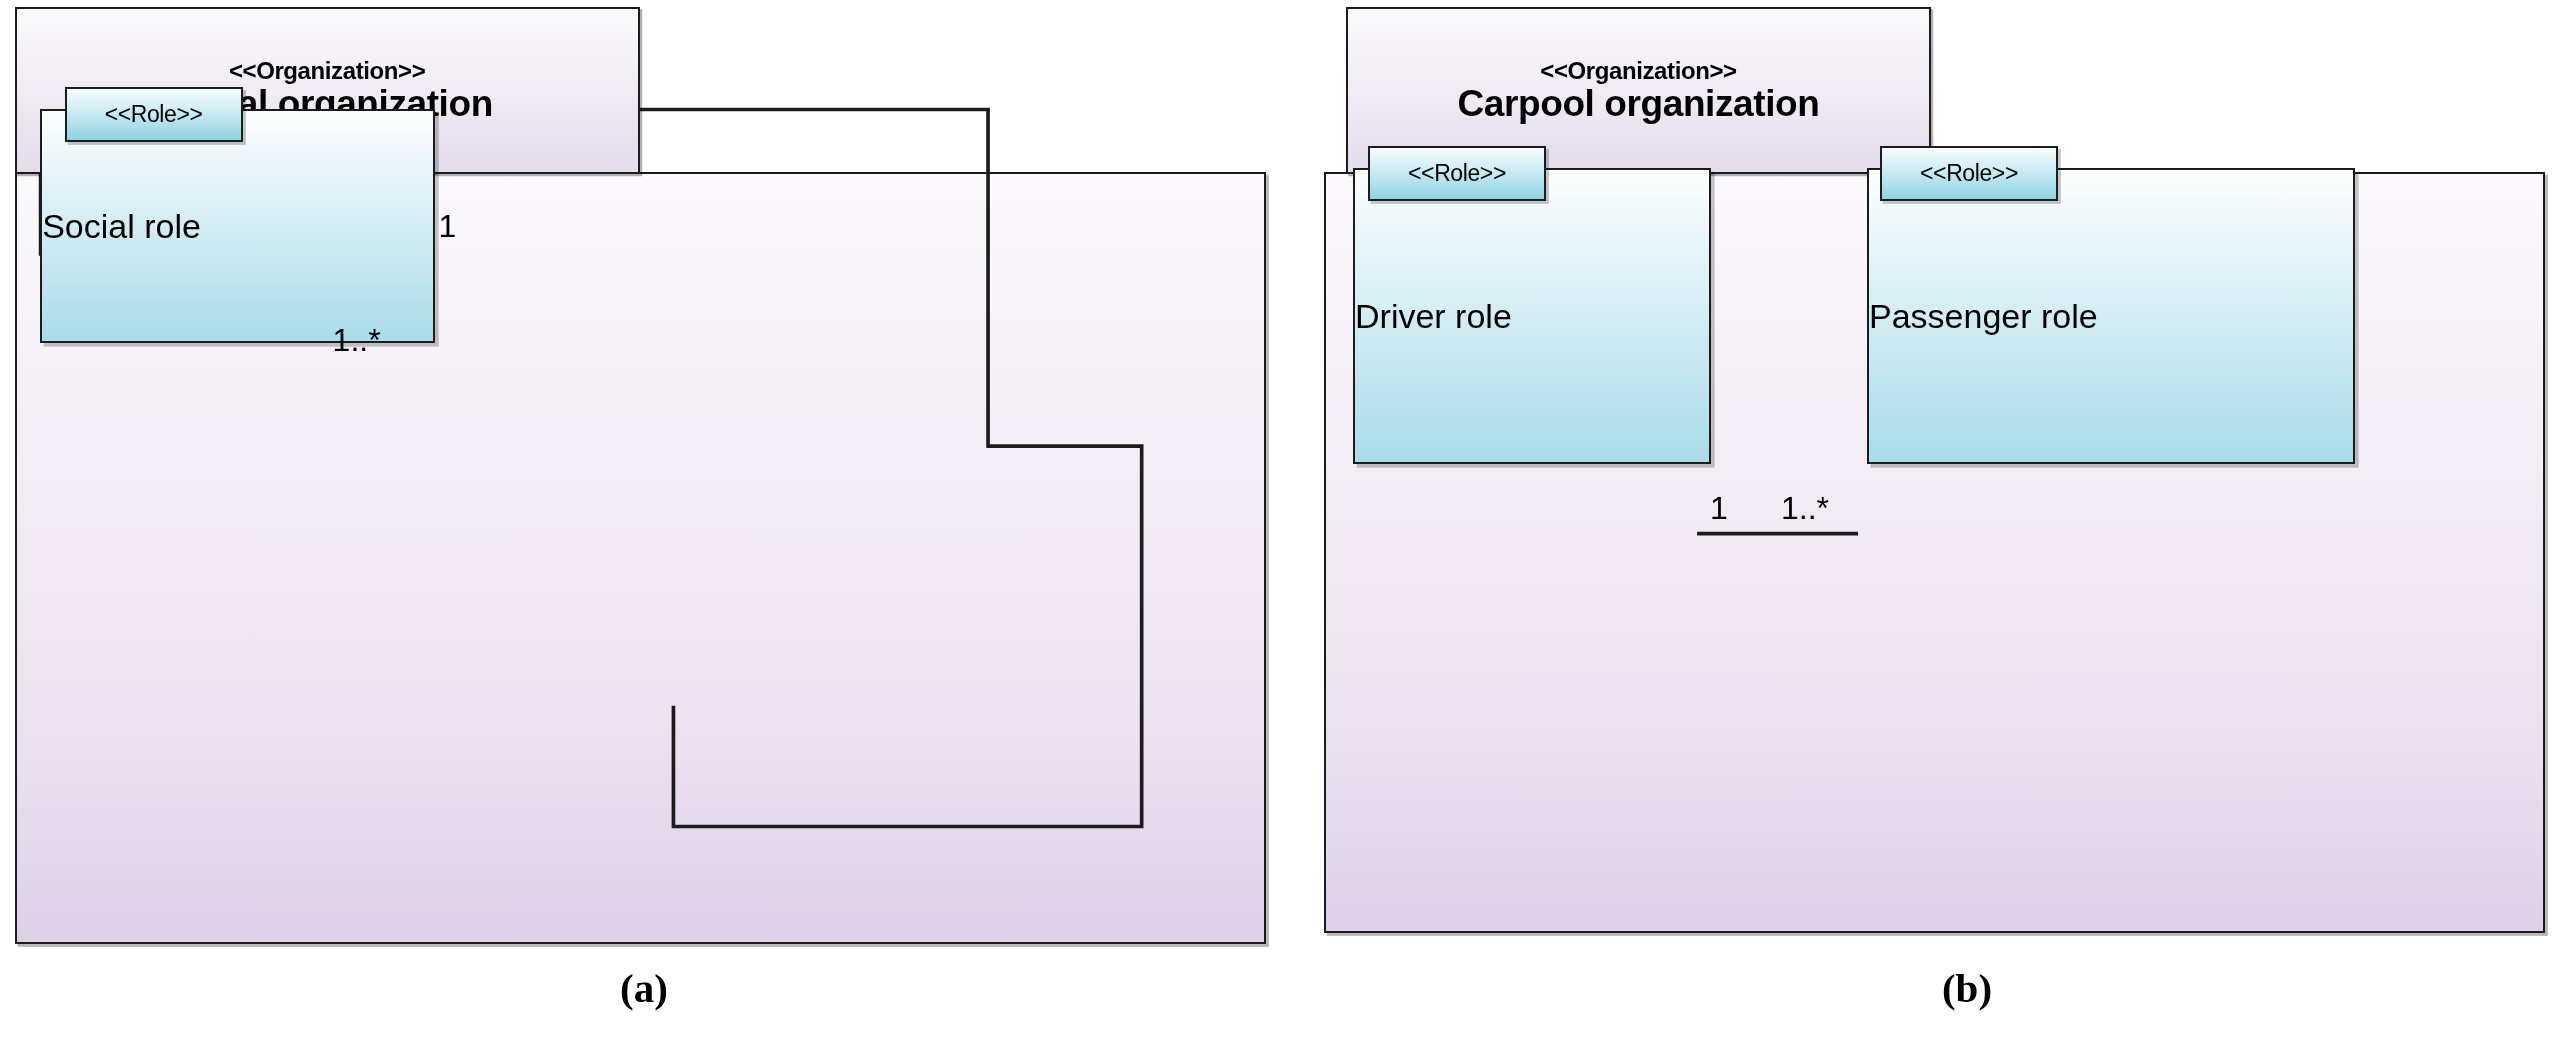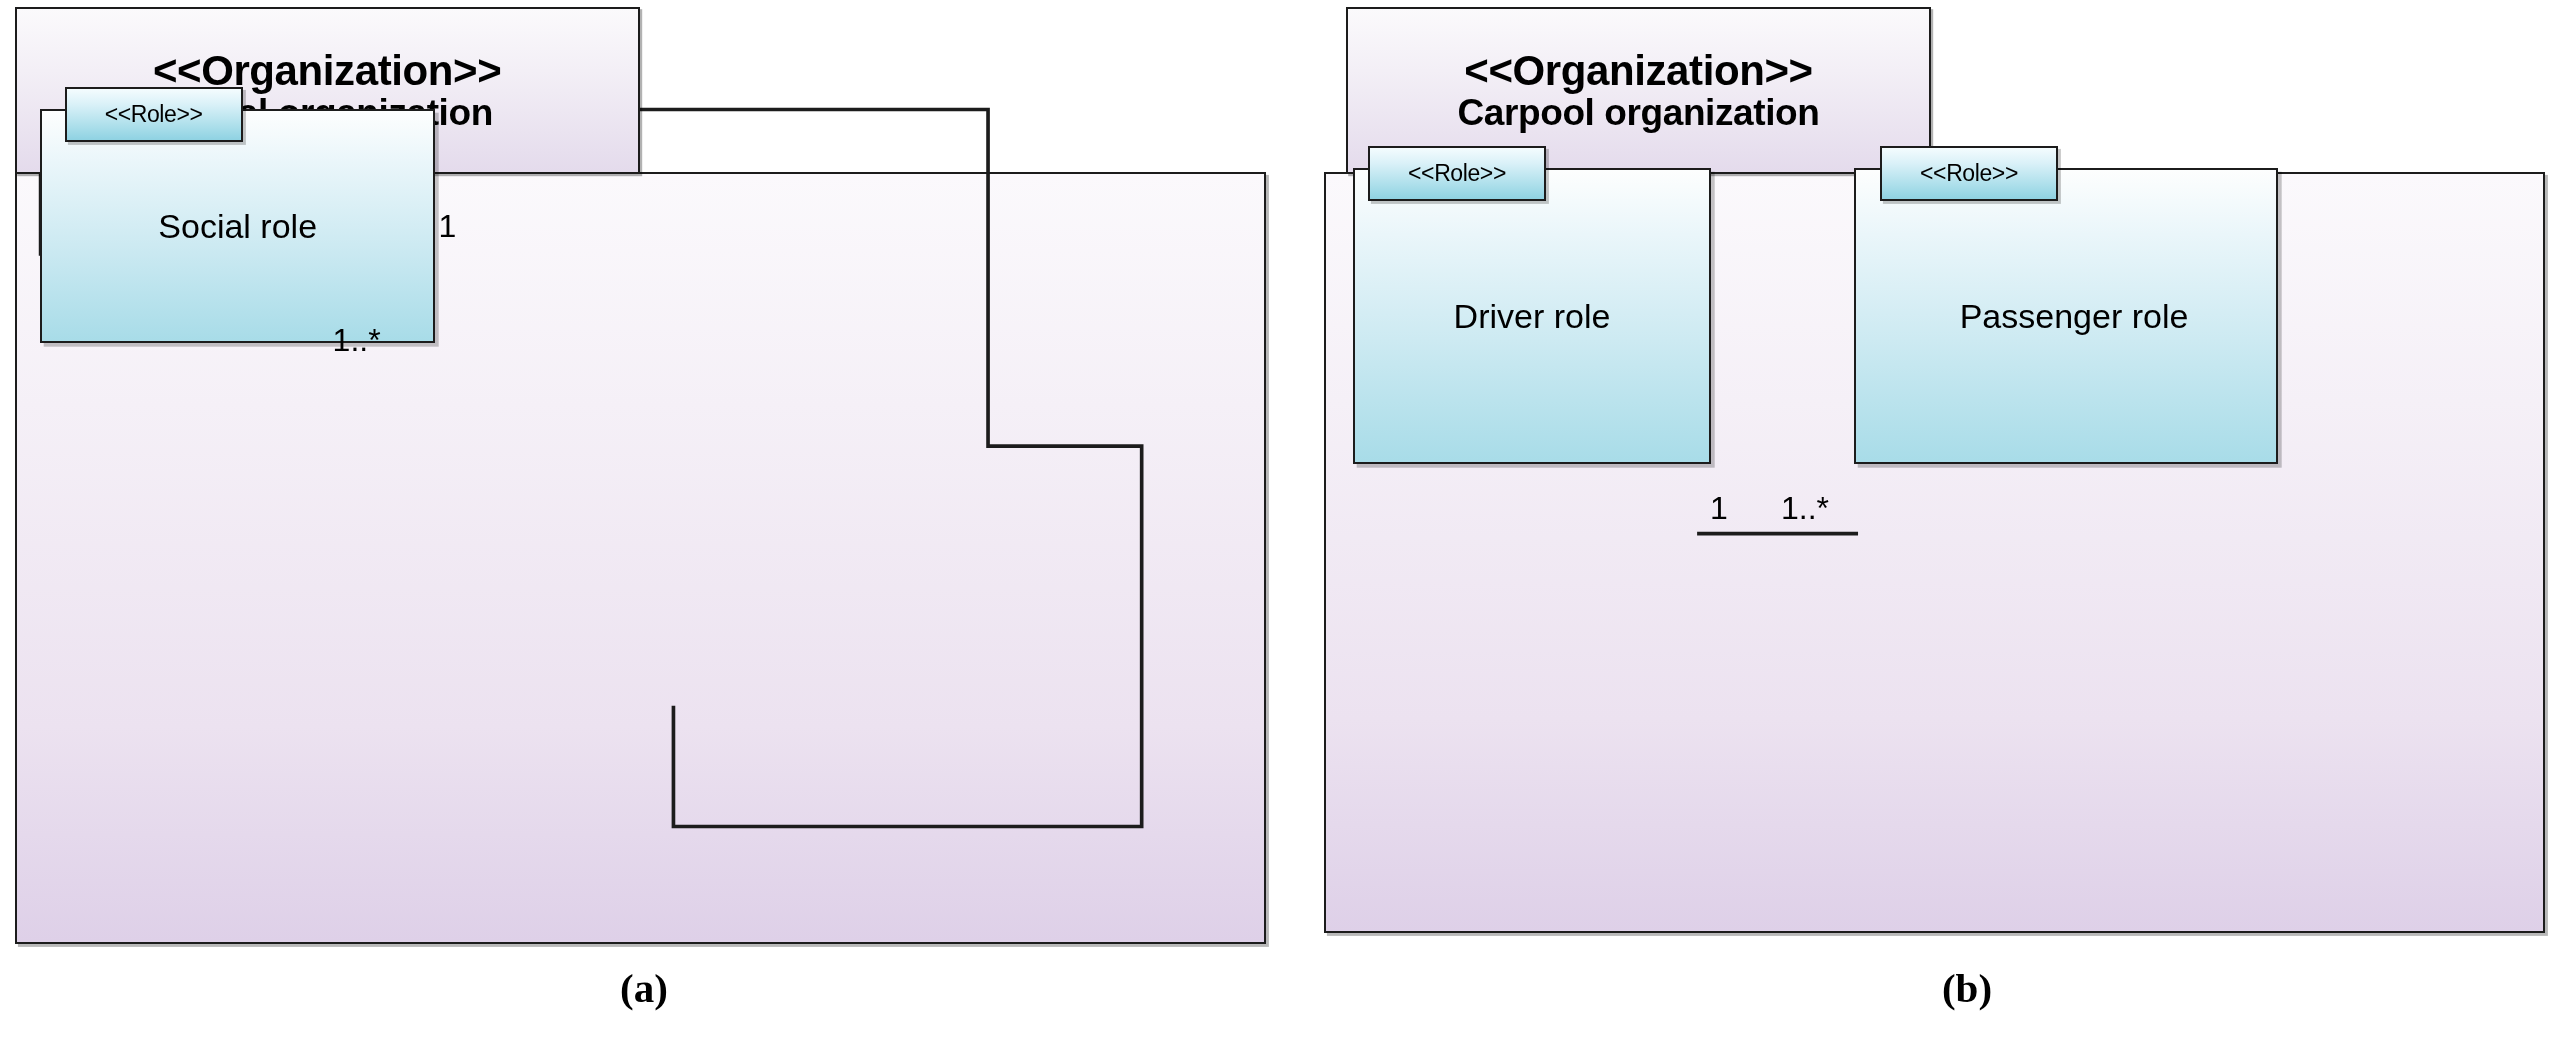--- a/index.html
+++ b/index.html
@@ -33,21 +33,21 @@
     background: linear-gradient(to bottom, #fbfafc 0%, #f3eff6 38%, #e4dbec 100%);
     box-shadow: 2.2px 2.2px 0 rgba(0,0,0,0.30);
     display: flex;
     flex-direction: column;
     align-items: center;
     justify-content: center;
     z-index: 4;
   }
   .pkg-tab .stereo {
     font-weight: bold;
-    font-size: 42px;
+    font-size: 24px;
     line-height: 1.06;
     color: #000;
     letter-spacing: -0.4px;
     white-space: nowrap;
   }
   .pkg-tab .pkgname {
     font-weight: bold;
     font-size: 37px;
     line-height: 1.06;
     color: #000;
@@ -66,21 +66,20 @@
   
   .rolebox {
     position: absolute;
     box-sizing: border-box;
     border: 2.9px solid #1c1c1c;
     background: linear-gradient(to bottom, #fdfefe 0%, #eaf6fa 22%, #cdeaf2 58%, #a8dce8 100%);
     box-shadow: 3.7px 3.7px 0 rgba(0,0,0,0.22);
     z-index: 5;
     display: flex;
     align-items: center;
-    justify-content: center;
   }
   .rolebox .role-label {
     font-size: 34px;
     color: #000;
     white-space: nowrap;
     text-align: center;
   }
   .role-tab {
     position: absolute;
     box-sizing: border-box;
@@ -199,21 +198,21 @@
     </div>
 
     <div class="rolebox" style="left:29px; top:161px; width:358px; height:296px;">
       <span class="role-label">Driver role</span>
     </div>
 
     <div class="role-tab" style="left:556px; top:139px; width:178px; height:55px;">
       <span class="stereo-label">&lt;&lt;Role&gt;&gt;</span>
     </div>
 
-    <div class="rolebox" style="left:530px; top:161px; width:424px; height:296px;padding-left:16px;">
+    <div class="rolebox" style="left:543px; top:161px; width:488px; height:296px;">
       <span class="role-label">Passenger role</span>
     </div>
 
     <div class="mult-label" style="left:386px; top:483px;">1</div>
     <div class="mult-label" style="left:457px; top:483px;">1..*</div>
   </div>
 
   <div class="caption" style="left:1967px; top:964px;">(b)</div>
 
 </div>

